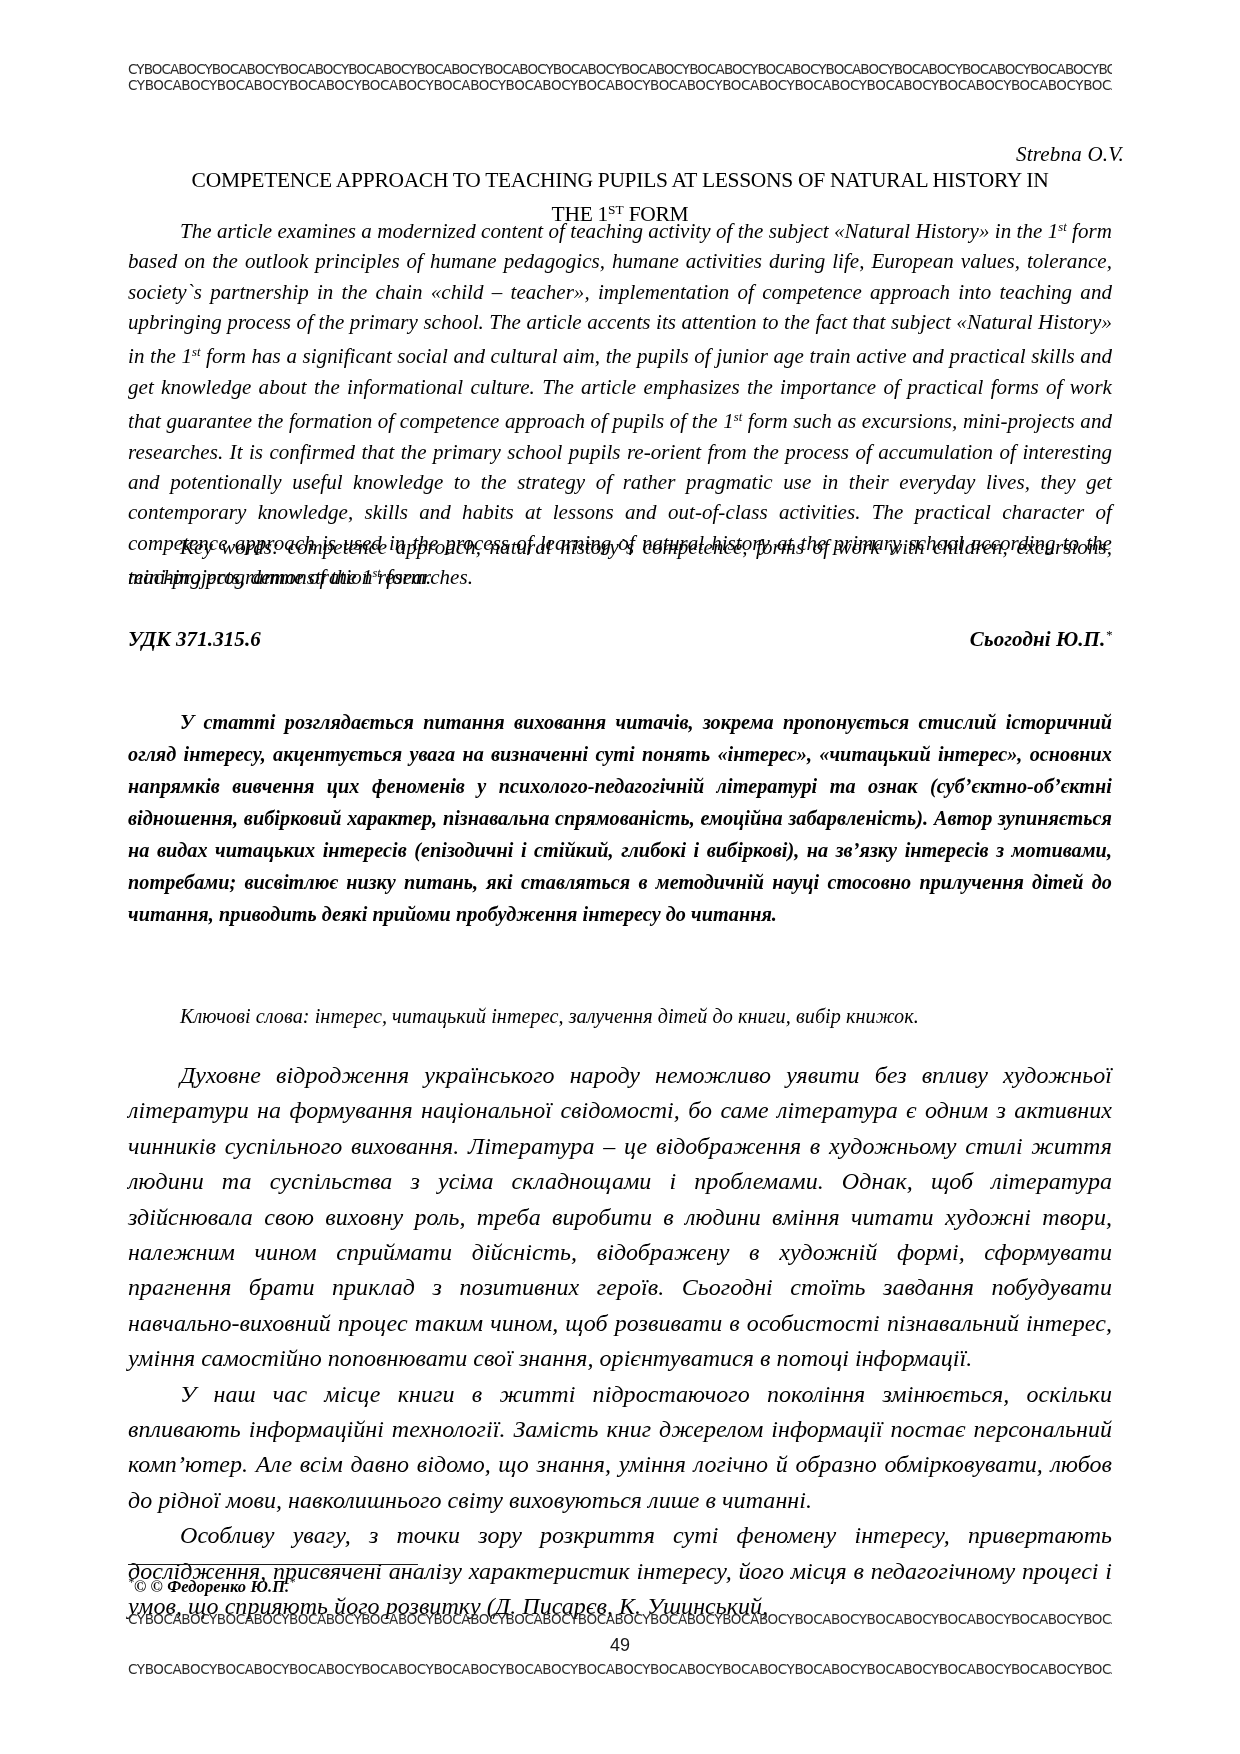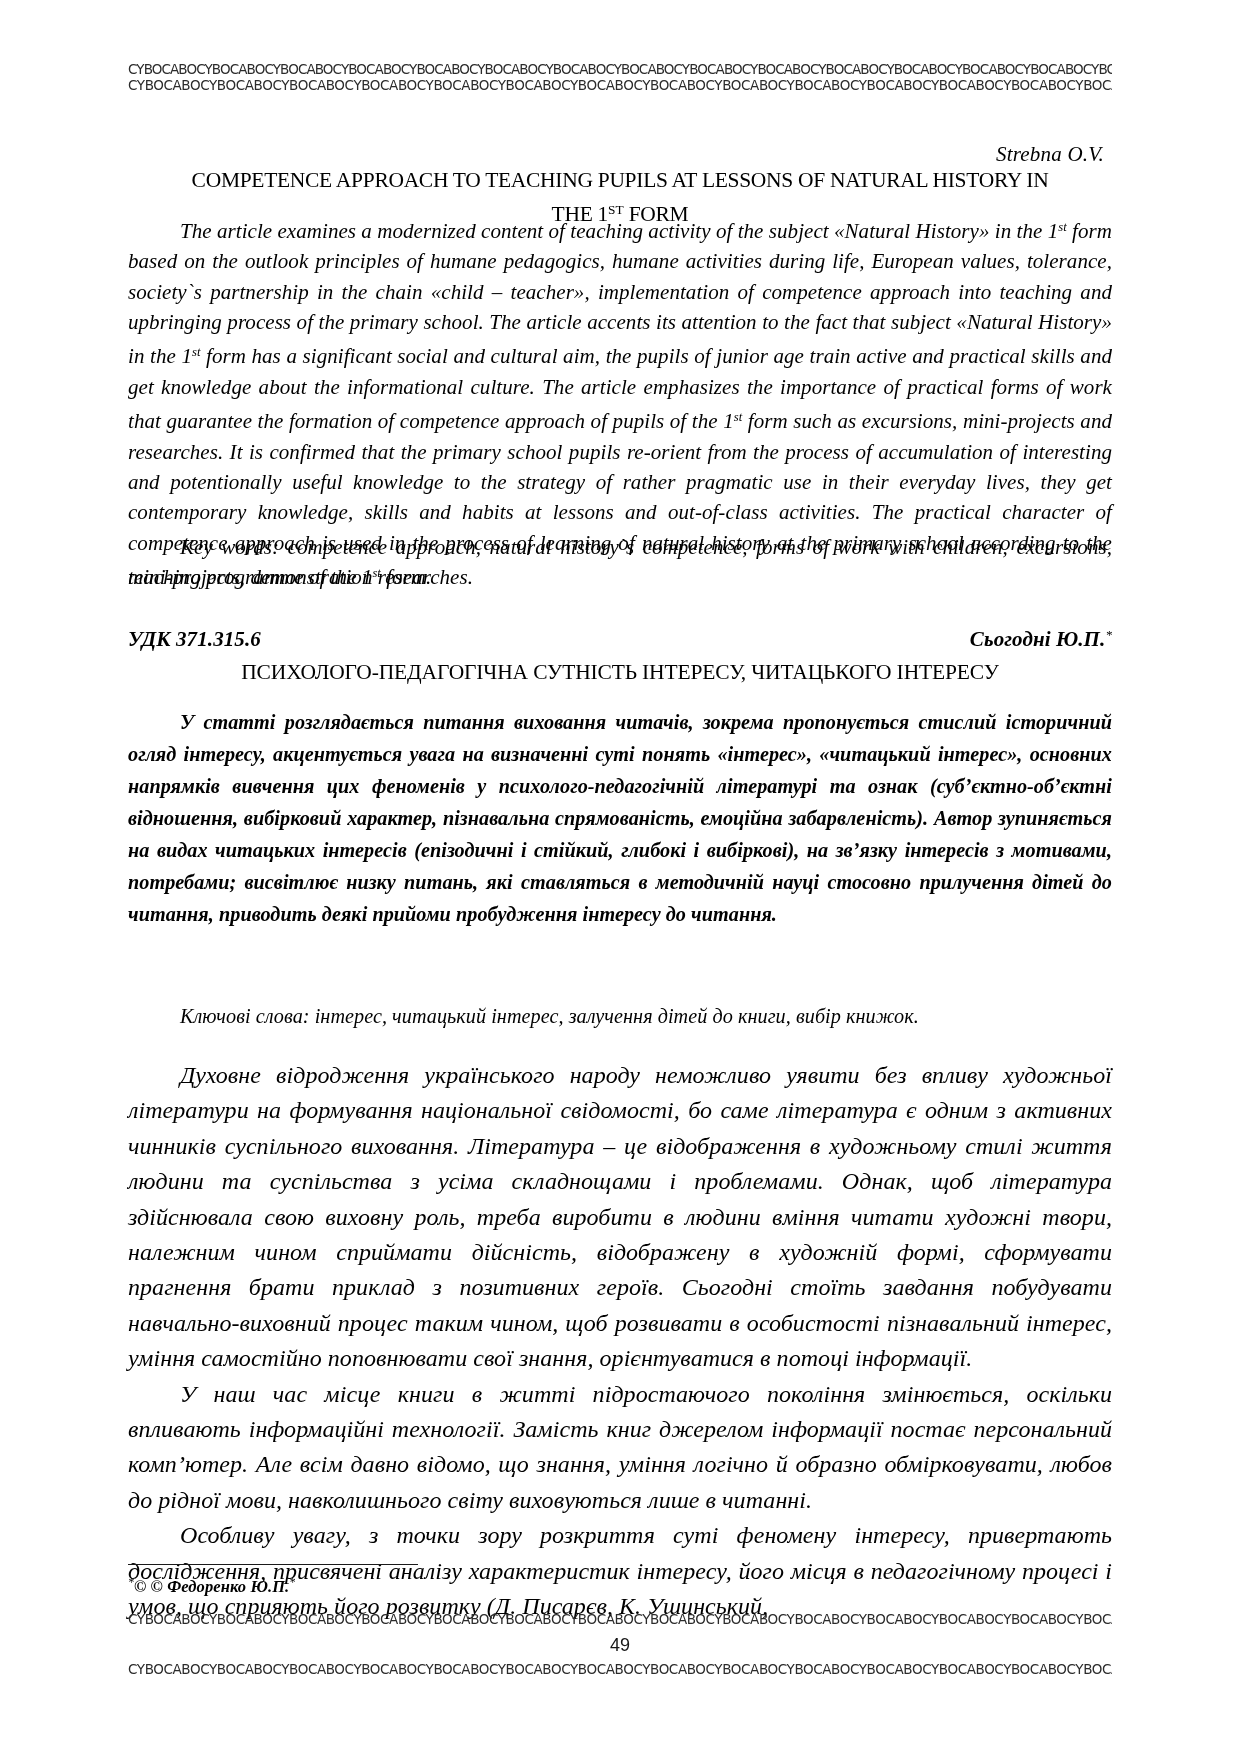--- a/index.html
+++ b/index.html
@@ -53,21 +53,21 @@
     font-weight: bold;
     font-size: 20.5px;
     letter-spacing: 0.2px;
     margin: 6px 0 5px 0;
     color: #141414;
   }
 
   
   .author-right {
     position: absolute;
-    right: 136px;
+    right: 116px;
     font-style: italic;
     font-size: 21px;
     font-family: "Liberation Serif", serif;
     letter-spacing: 0.2px;
     white-space: nowrap;
   }
   .art-title {
     position: absolute;
     left: 128px;
     width: 984px;
@@ -213,21 +213,20 @@
 
   <div class="abstract" style="top:532px;">
     <span class="indent"></span><span>Key words: competence approach, natural history`s competence, forms of work with children, excursions, mini-projects, demonstration researches.</span>
   </div>
 
   <div class="udk-row" style="top:627px;">
     <span class="udk">УДК 371.315.6</span>
     <span class="author"><span>Сьогодні Ю.П.</span><sup>*</sup></span>
   </div>
 
-  <div class="ua-title" style="top:658px;">ПСИХОЛОГО-ПЕДАГОГІЧНА СУТНІСТЬ ІНТЕРЕСУ, ЧИТАЦЬКОГО ІНТЕРЕСУ</div>
 
   <div class="ua-abstract" style="top:706px;font-weight:bold;">
     <span class="indent"></span><span>У статті розглядається питання виховання читачів, зокрема пропонується стислий історичний огляд інтересу, акцентується увага на визначенні суті понять «інтерес», «читацький інтерес», основних напрямків вивчення цих феноменів у психолого-педагогічній літературі та ознак (суб’єктно-об’єктні відношення, вибірковий характер, пізнавальна спрямованість, емоційна забарвленість). Автор зупиняється на видах читацьких інтересів (епізодичні і стійкий, глибокі і вибіркові), на зв’язку інтересів з мотивами, потребами; висвітлює низку питань, які ставляться в методичній науці стосовно прилучення дітей до читання, приводить деякі прийоми пробудження інтересу до читання.</span>
   </div>
 
   <div class="ua-abstract" style="top:1000px;">
     <span class="indent"></span><span>Ключові слова: інтерес, читацький інтерес, залучення дітей до книги, вибір книжок.</span>
   </div>
 
   <div class="body-text" style="top:1058px;">

